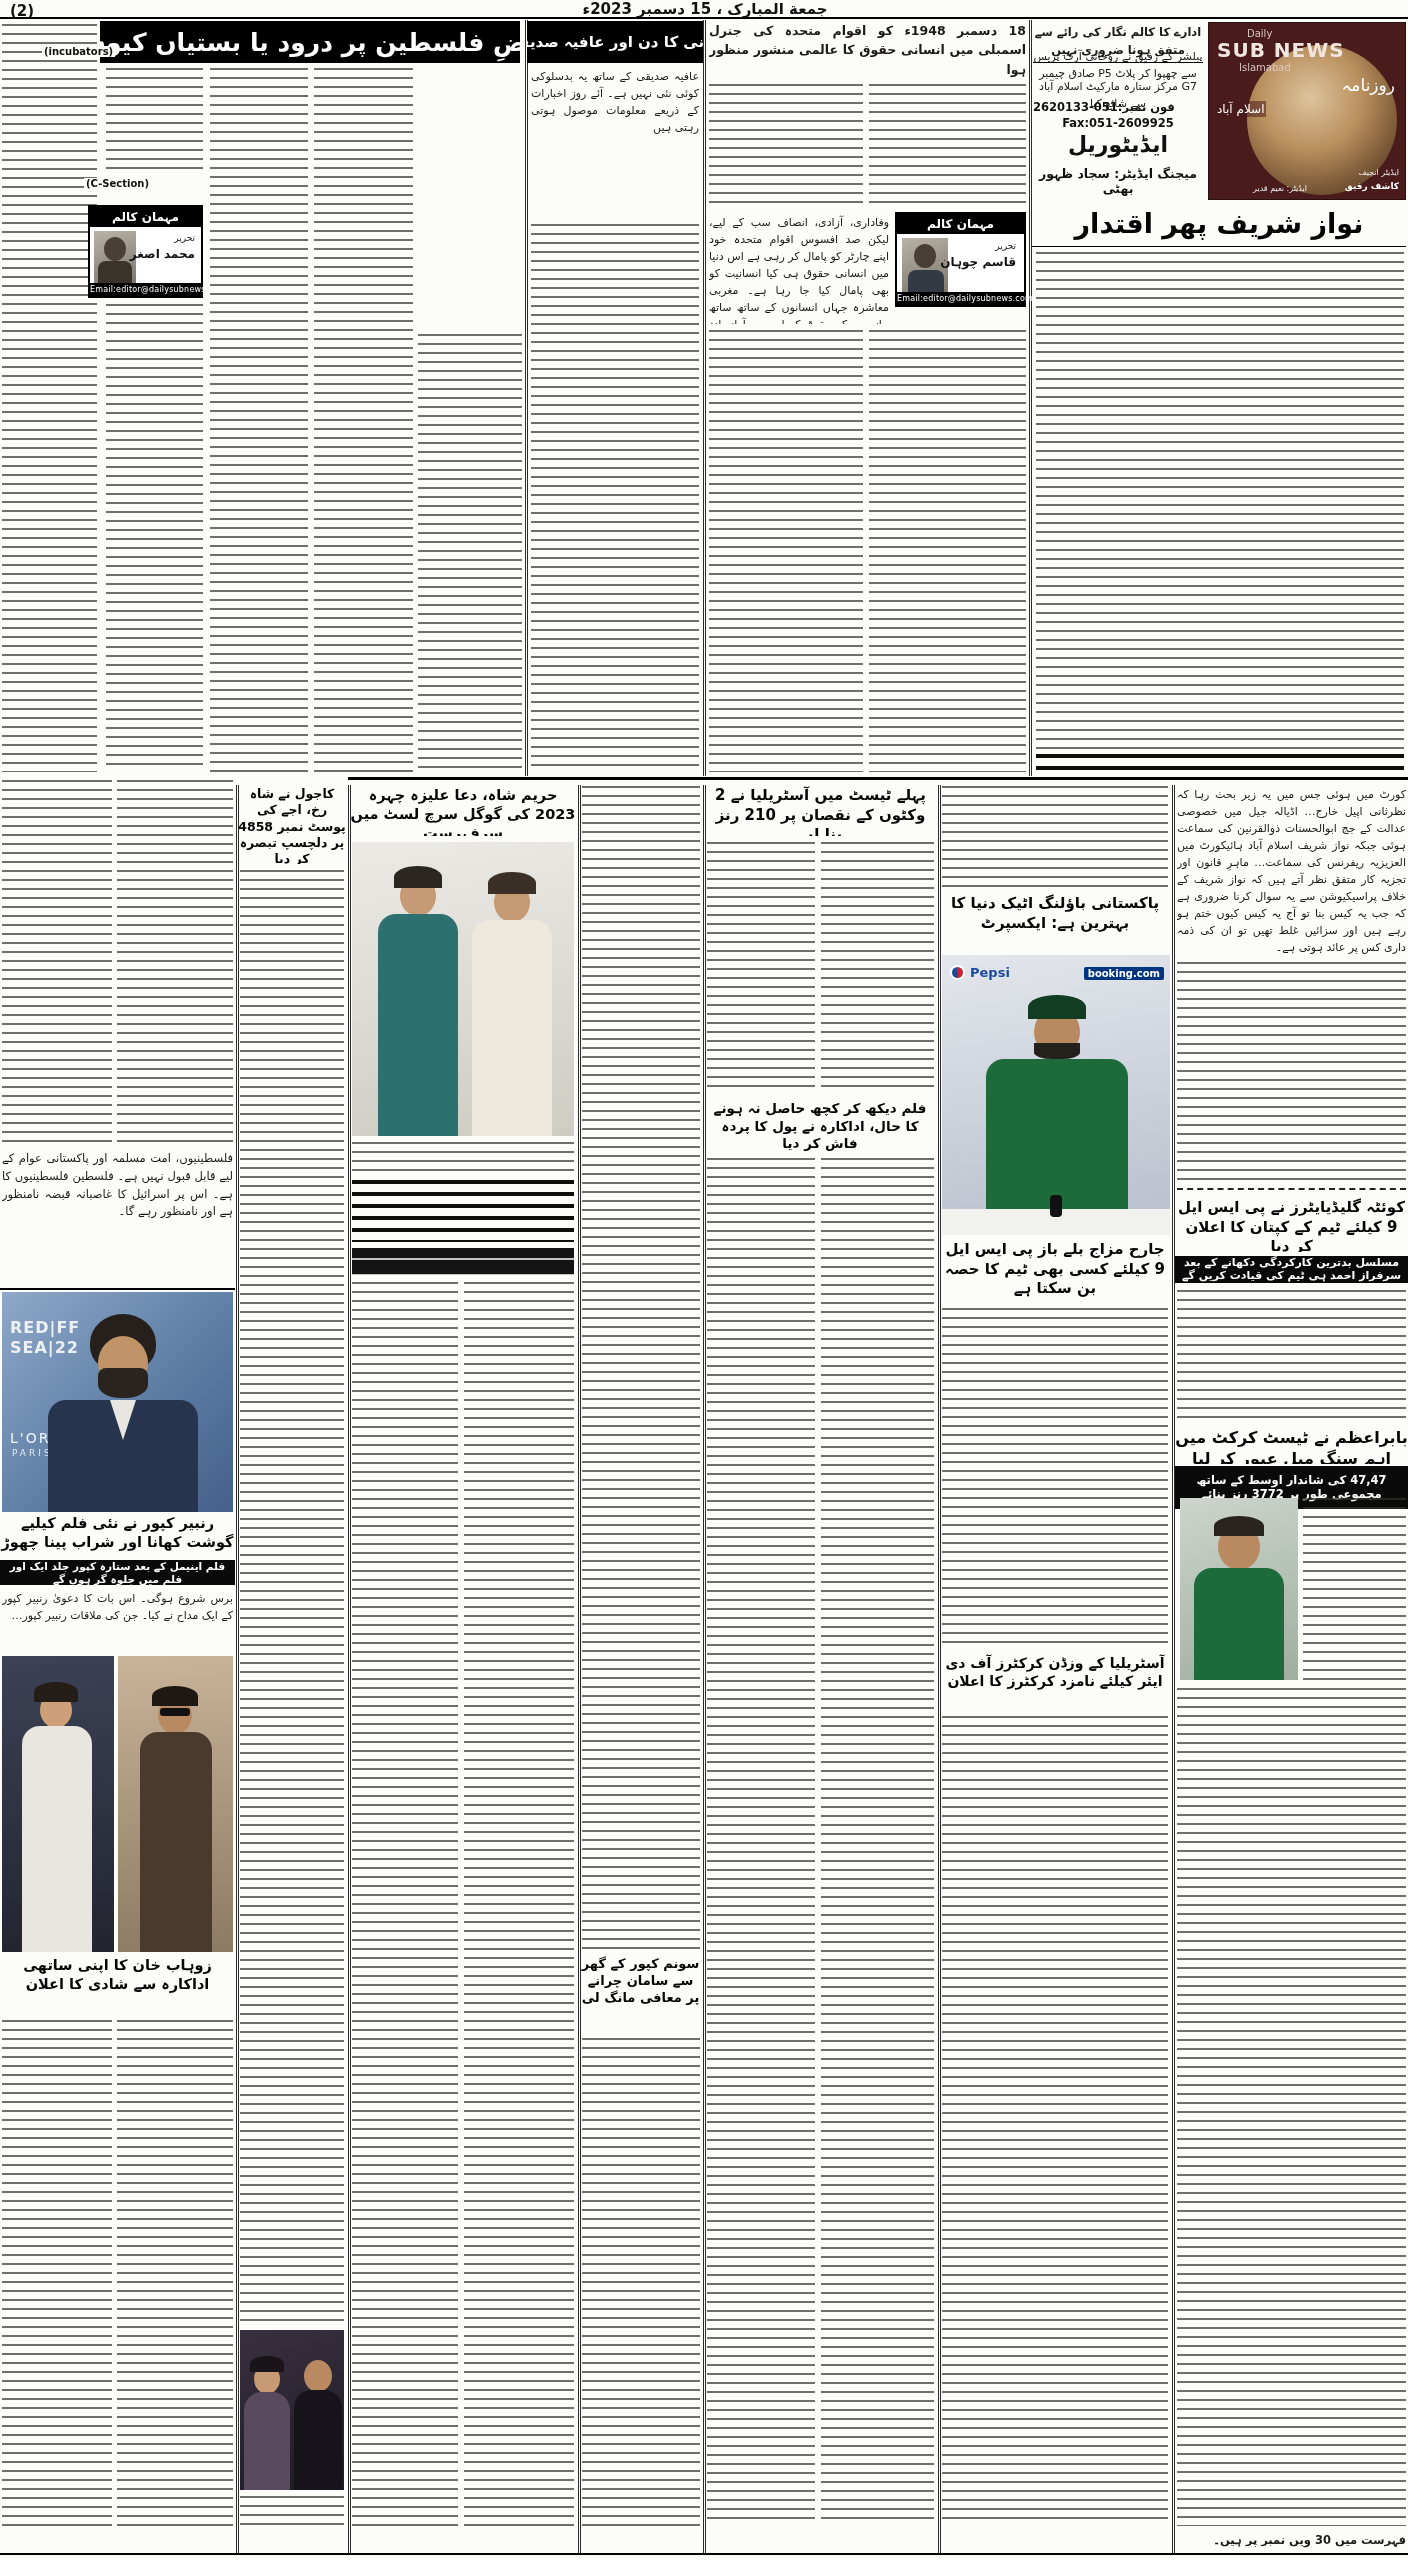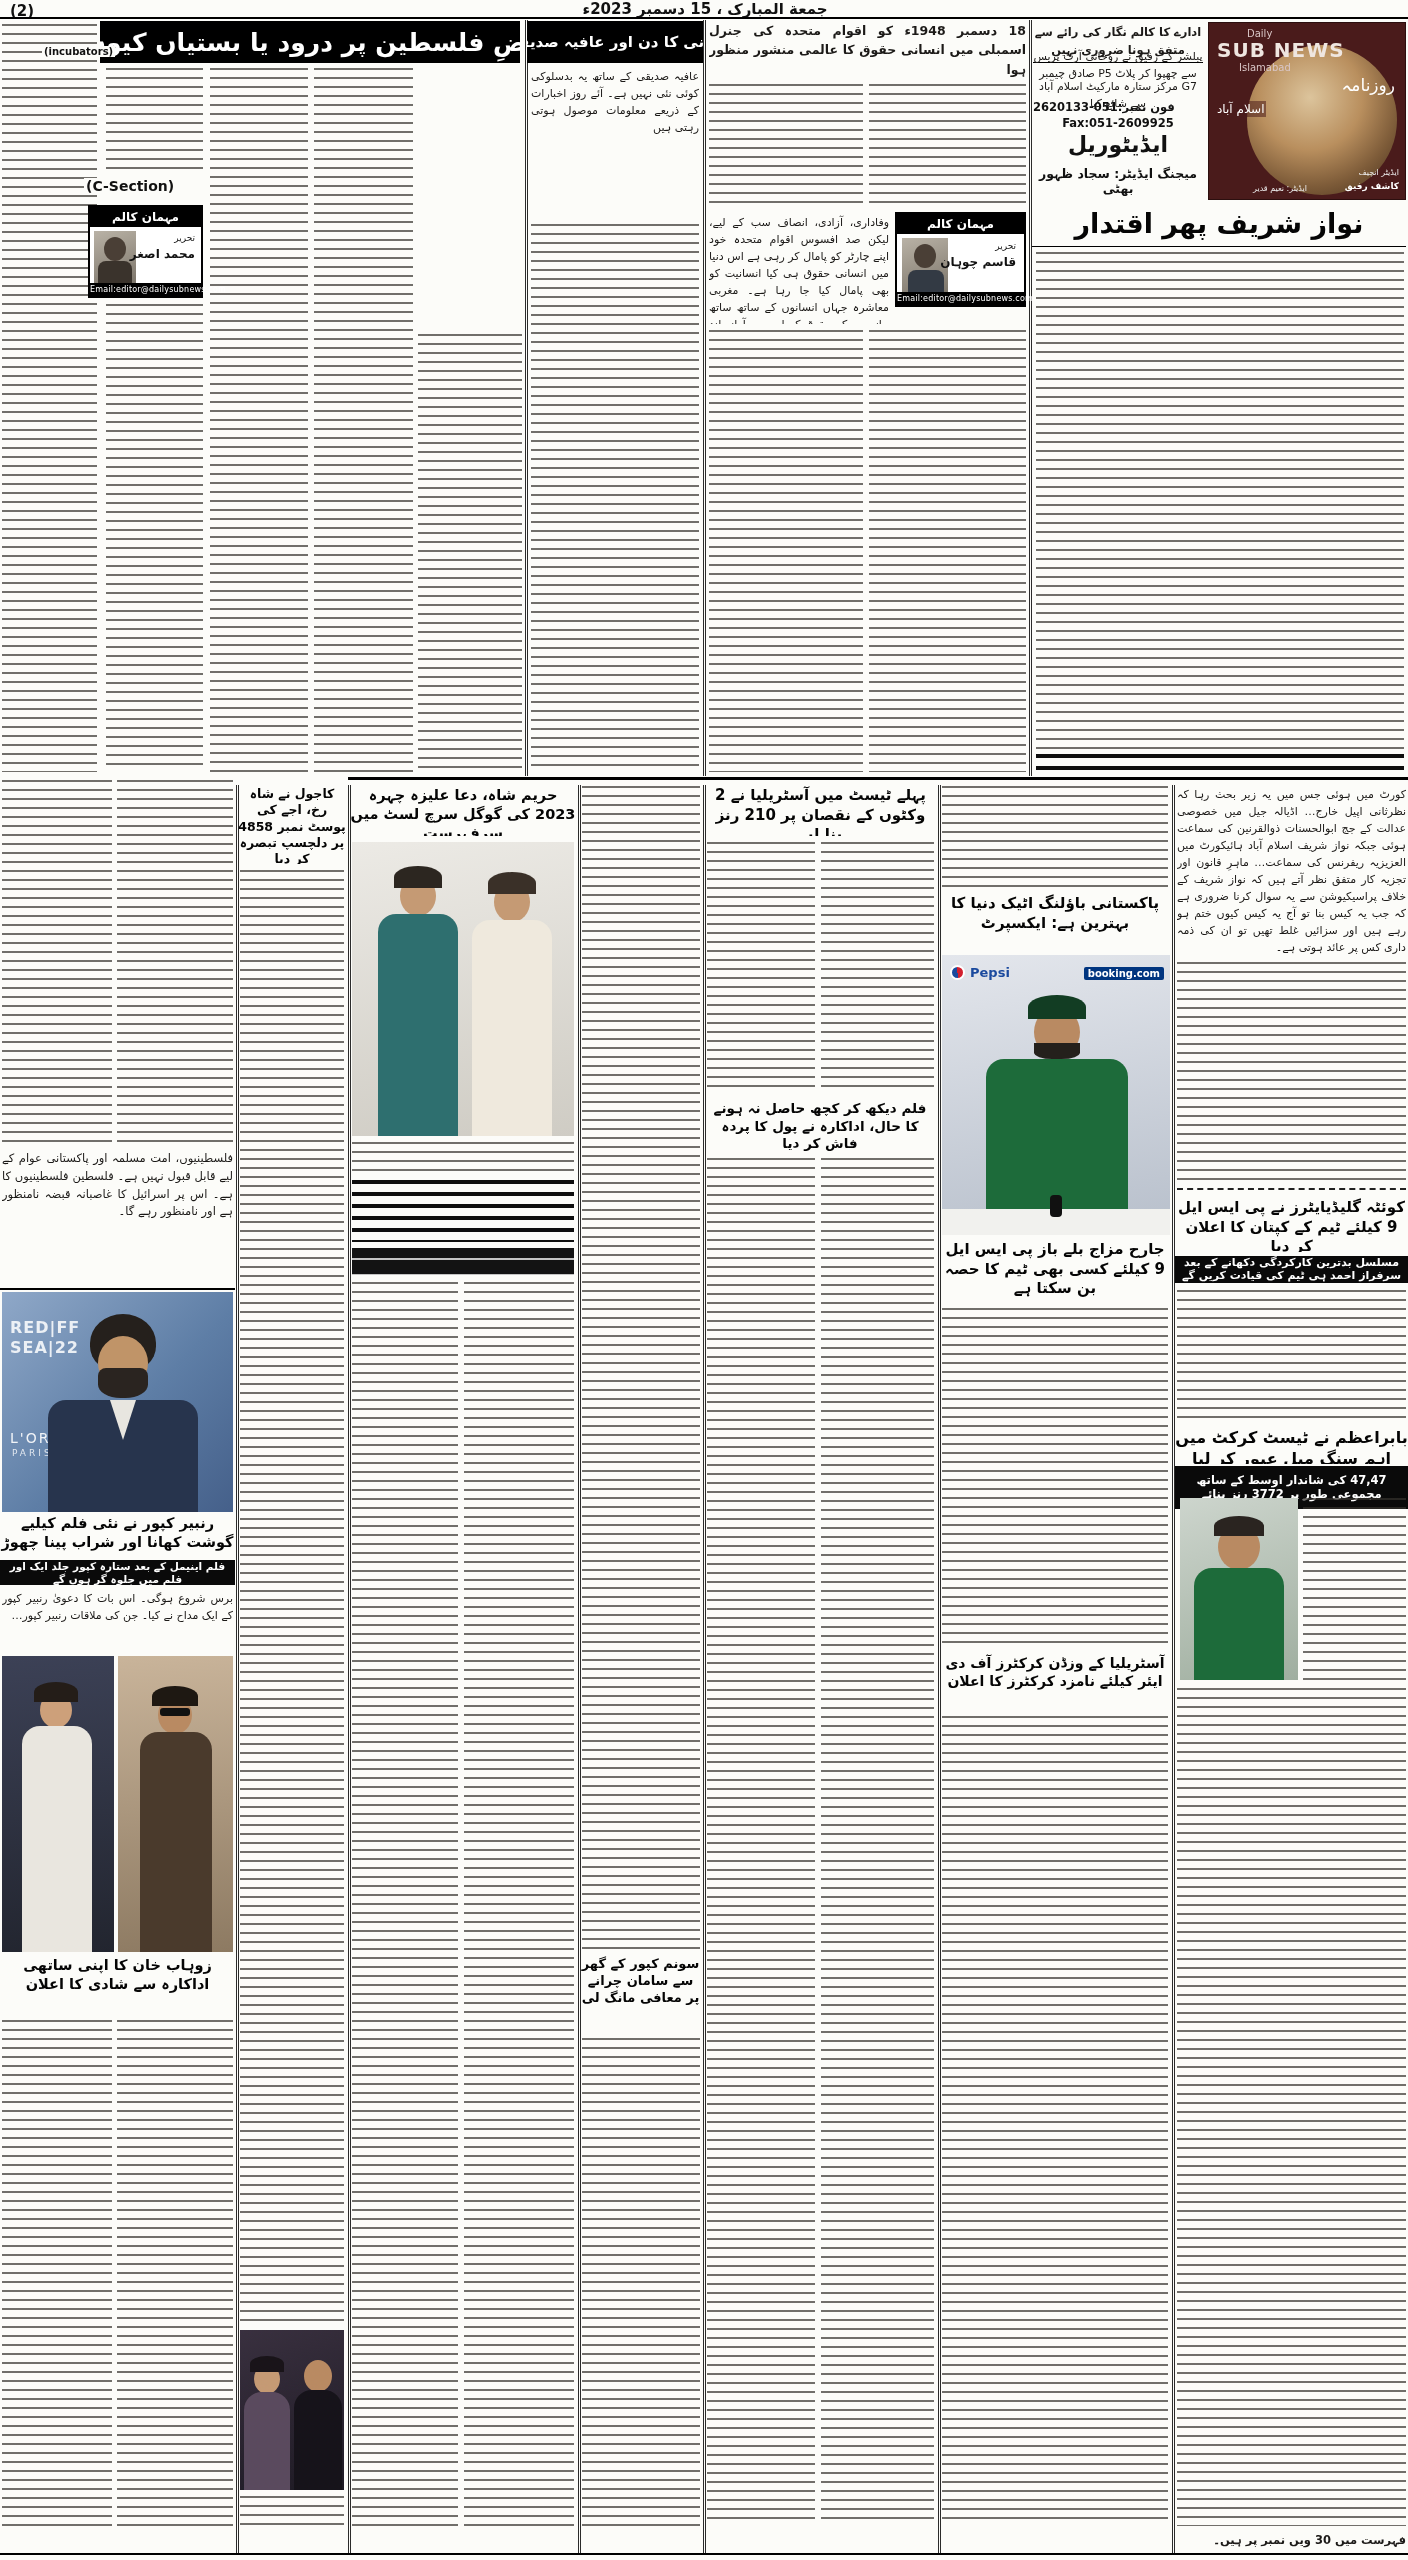--- a/index.html
+++ b/index.html
@@ -35,21 +35,21 @@
   <div class="abs hrule" style="left:0;top:17px;width:1408px;height:2px"></div>
 
   <div class="abs vr" style="left:525px;top:20px;height:756px"></div>
   <div class="abs vr" style="left:703px;top:20px;height:756px"></div>
   <div class="abs vr" style="left:1029px;top:20px;height:756px"></div>
 
   <div class="abs bar" style="left:100px;top:21px;width:420px;height:42px;font-size:25px">اَرضِ فلسطین پر درود یا بستیاں کیوں؟</div>
   <div class="abs tx" style="left:2px;top:24px;width:95px;height:748px"></div>
   <span class="abs latin" style="left:42px;top:46px;background:#fcfcf9;font-size:10px;font-weight:700;padding:0 2px">(incubators)</span>
   <div class="abs tx" style="left:106px;top:68px;width:97px;height:106px"></div>
-  <span class="abs latin" style="left:84px;top:178px;background:#fcfcf9;font-size:14px;font-weight:700;padding:0 2px">(C-Section)</span>
+  <span class="abs latin" style="left:84px;top:178px;background:#fcfcf9;font-size:10px;font-weight:700;padding:0 2px">(C-Section)</span>
 
   <div class="abs gbox" style="left:88px;top:205px;width:115px;height:93px">
     <div class="gband">مہمان کالم</div>
     <div class="gphoto" style="left:4px;top:24px;width:42px;height:52px">
       <div class="ghead" style="left:10px;top:6px;width:22px;height:24px"></div>
       <div class="abs" style="left:4px;top:30px;width:34px;height:22px;background:#3a332c;border-radius:8px 8px 0 0"></div>
     </div>
     <div class="abs" style="right:6px;top:26px;font-size:9px;direction:rtl">تحریر</div>
     <div class="abs" style="right:6px;top:40px;font-size:12px;font-weight:700;direction:rtl">محمد اصغر</div>
     <div class="gmail">Email:editor@dailysubnews.com</div>

